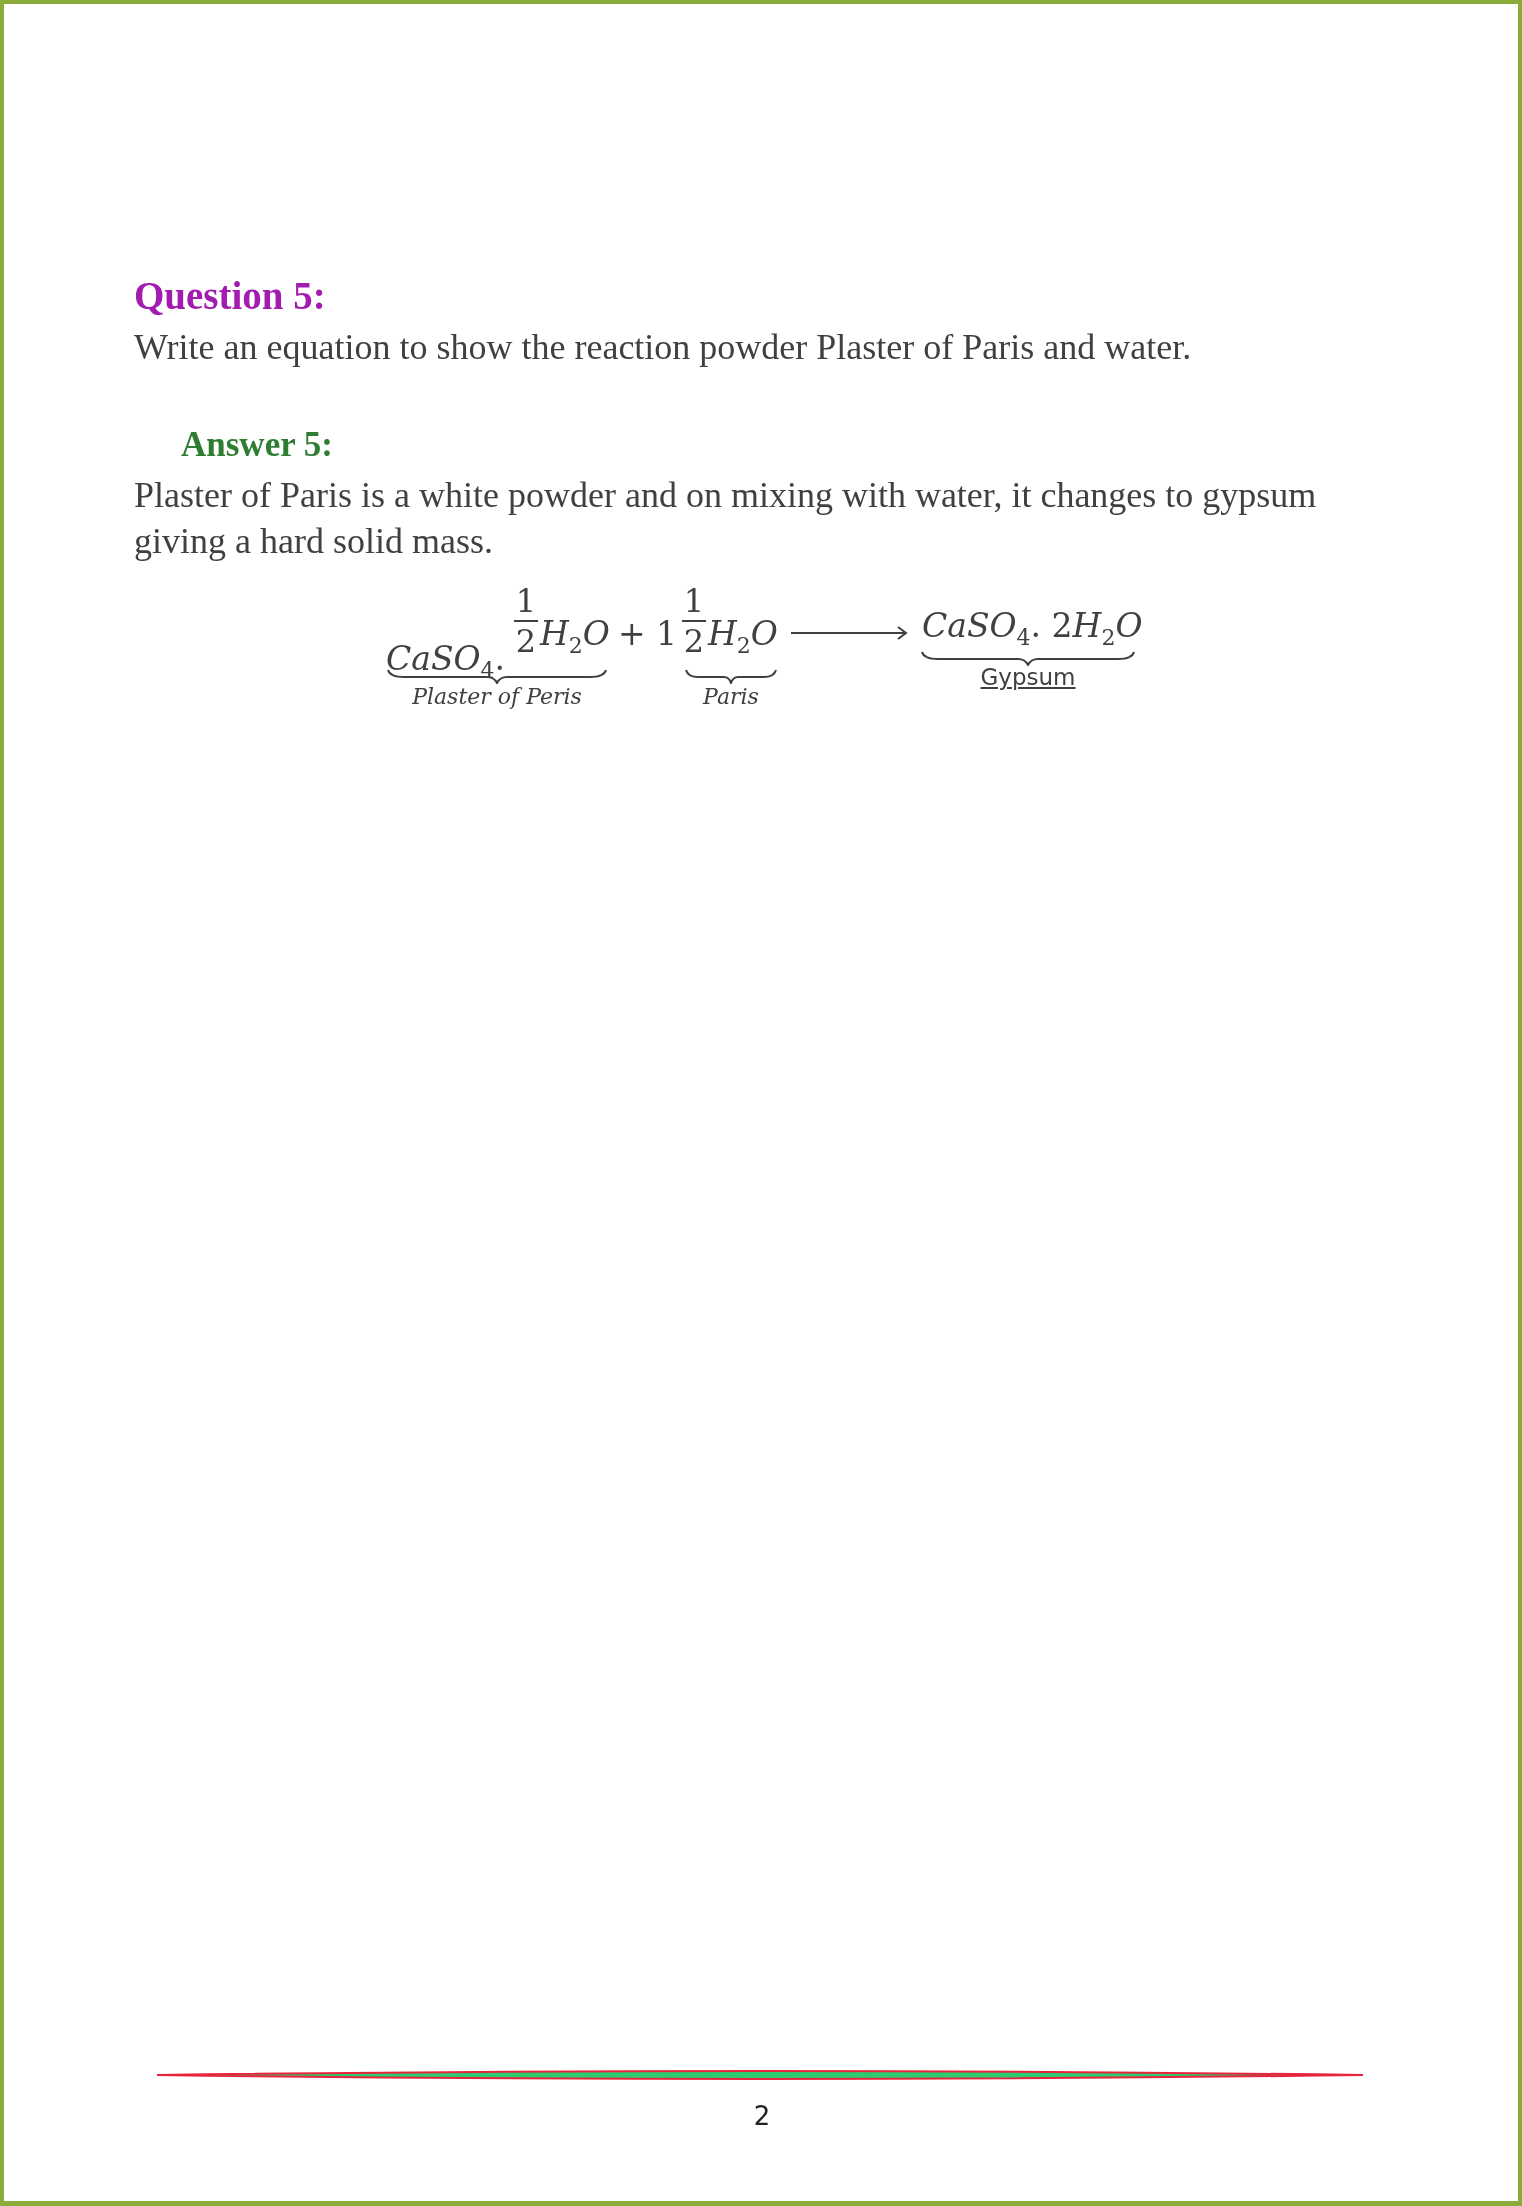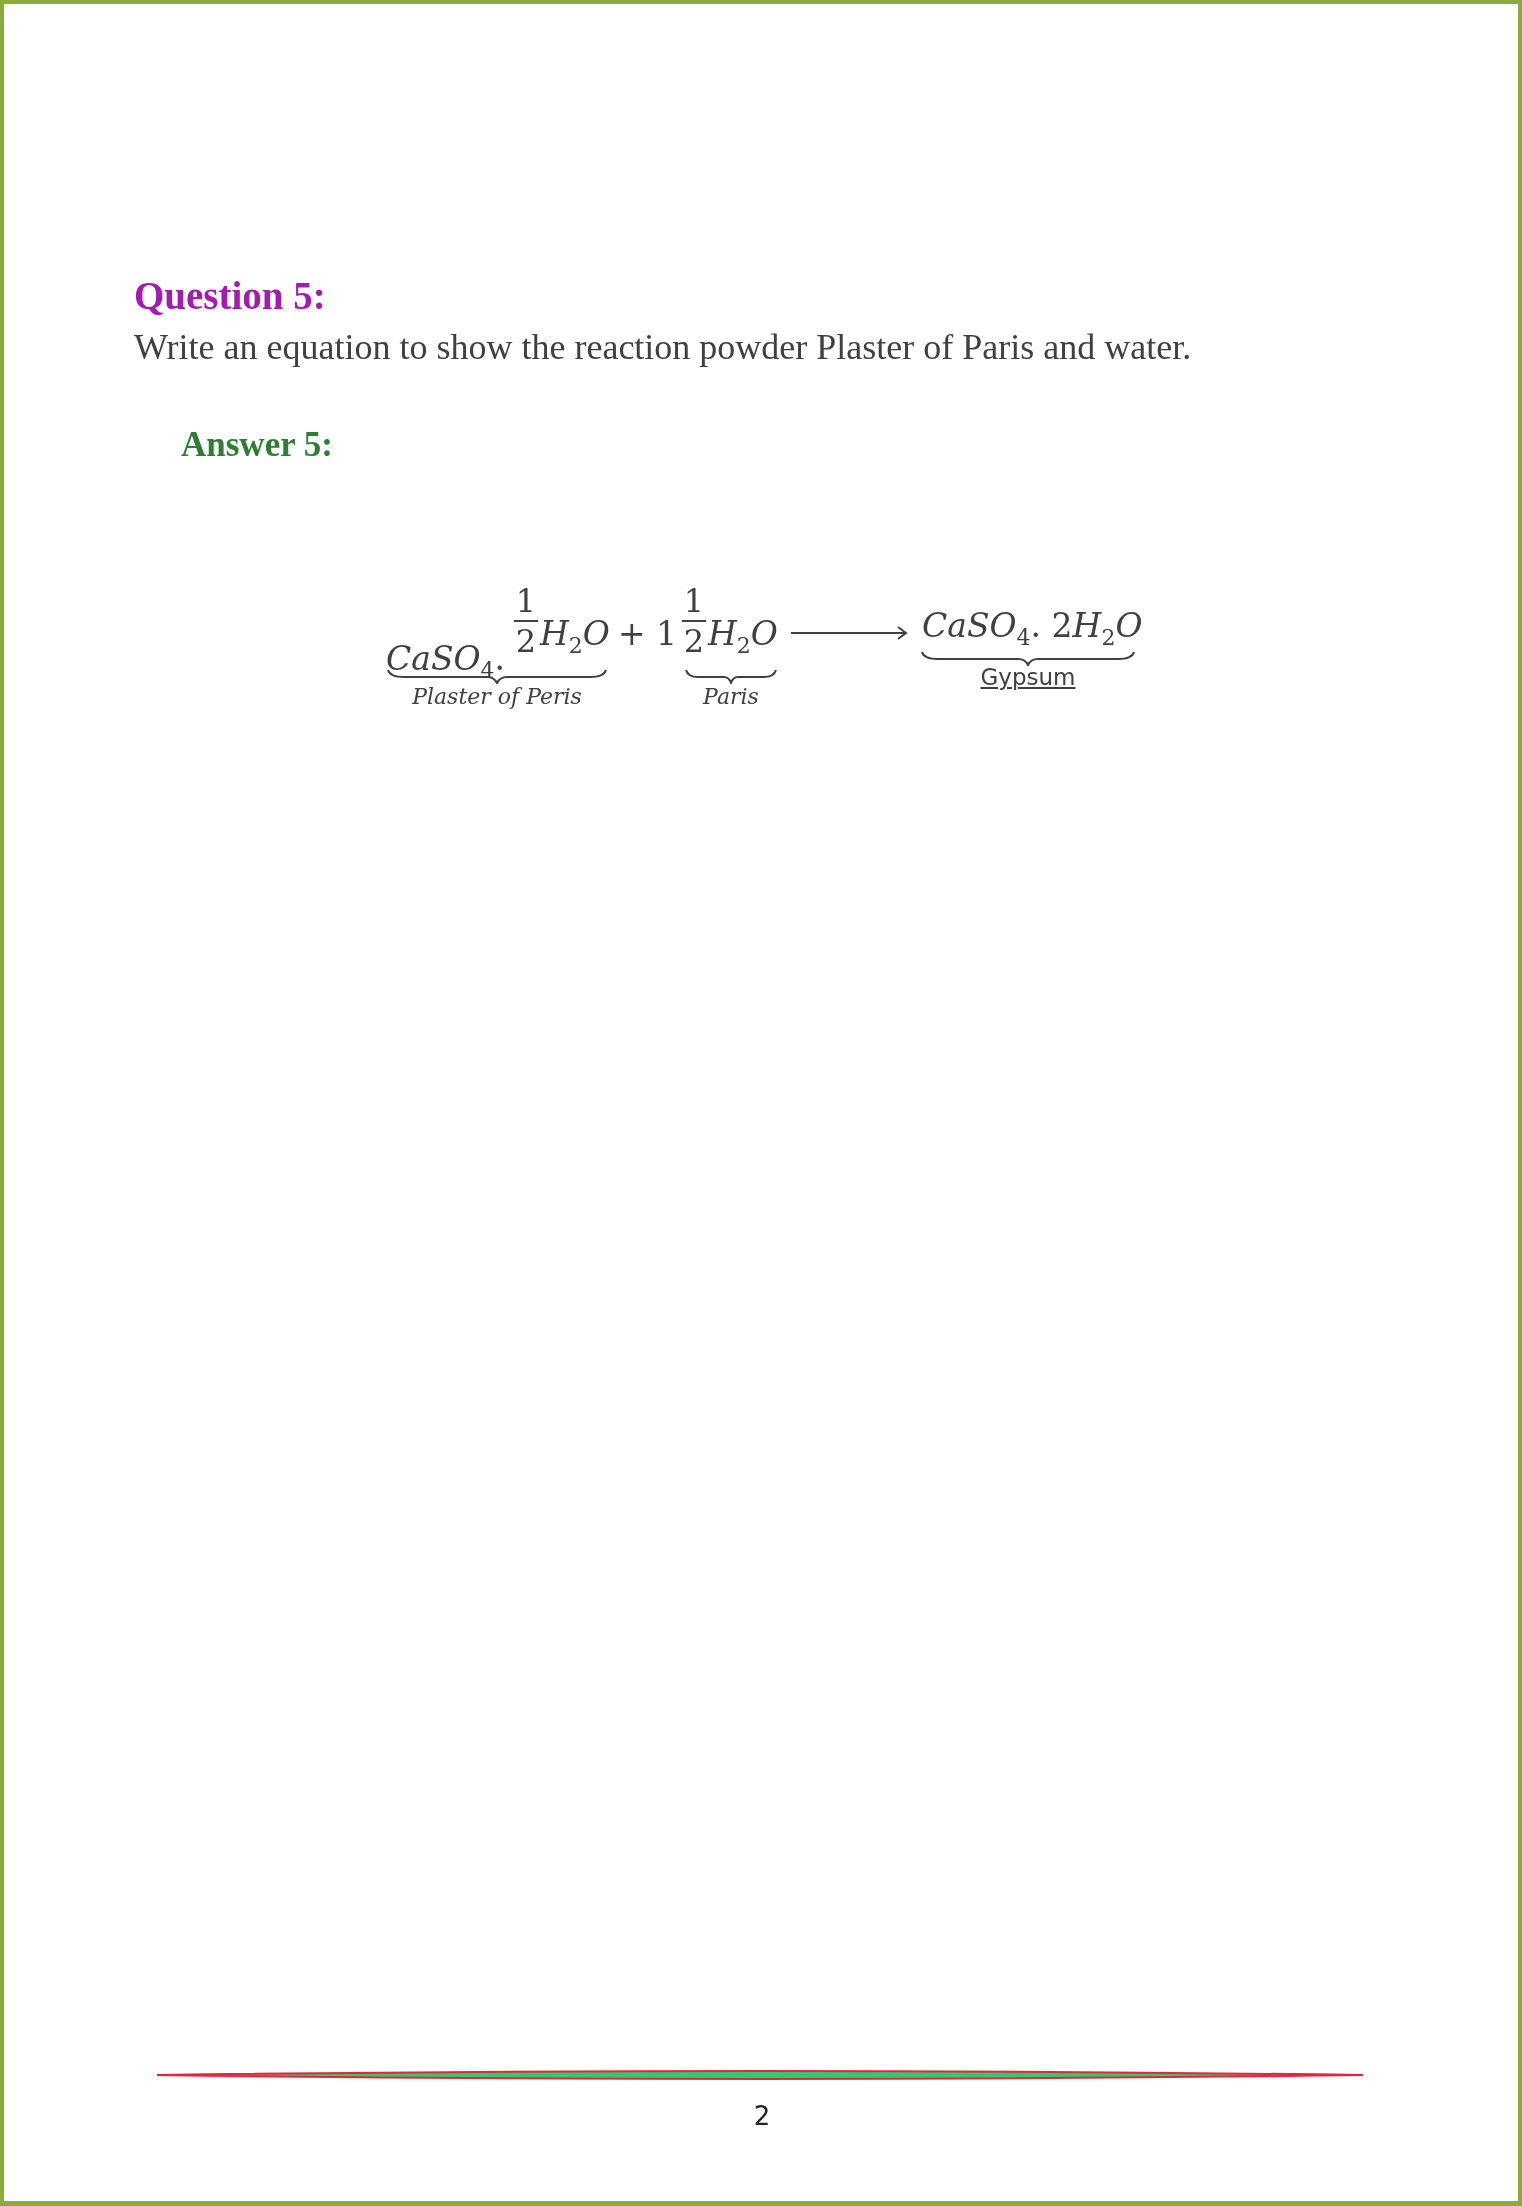--- a/index.html
+++ b/index.html
@@ -52,20 +52,22 @@
 </head>
 <body>
 
 <div class="page-border"></div>
 
 <div class="q-title">Question 5:</div>
 <div class="q-text">Write an equation to show the reaction powder Plaster of Paris and water.</div>
 
 <div class="a-title">Answer 5:</div>
 <div class="a-text">
+  <div>Plaster of Paris is a white powder and on mixing with water, it changes to gypsum</div>
+  <div>giving a hard solid mass.</div>
 </div>
 
 <div class="eq">
 
   <div>
     <span class="m" style="left:386px; top:639px; font-size:33px;text-align:center;"><span>CaSO</span><span class="sub">4</span><span style="font-style:normal;">.</span></span>
     <div class="frac" style="left:514px; top:584px; width:24px;">
       <span class="num">1</span>
       <span class="bar"></span>
       <span class="den">2</span>

